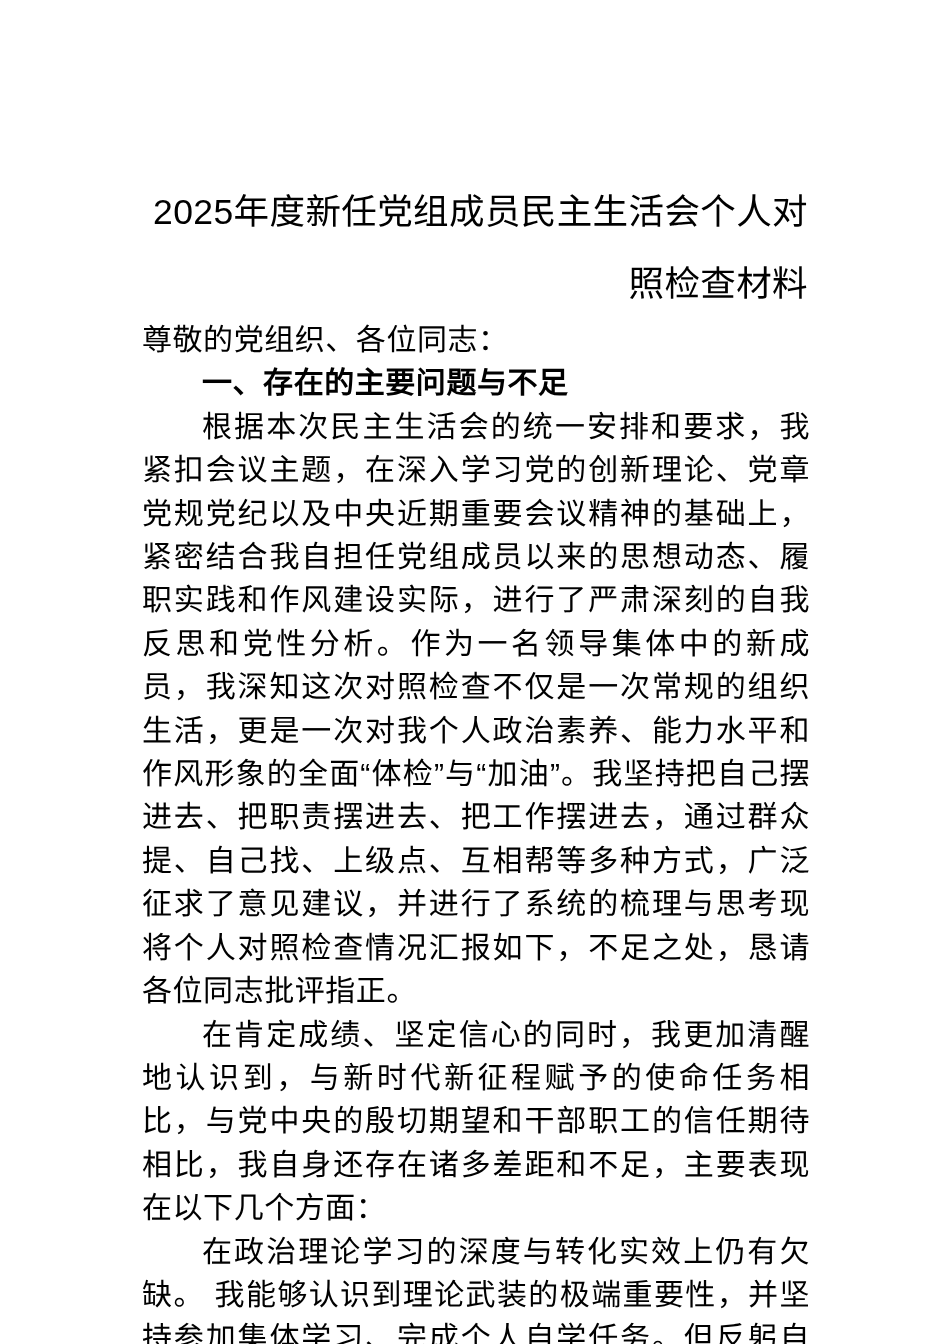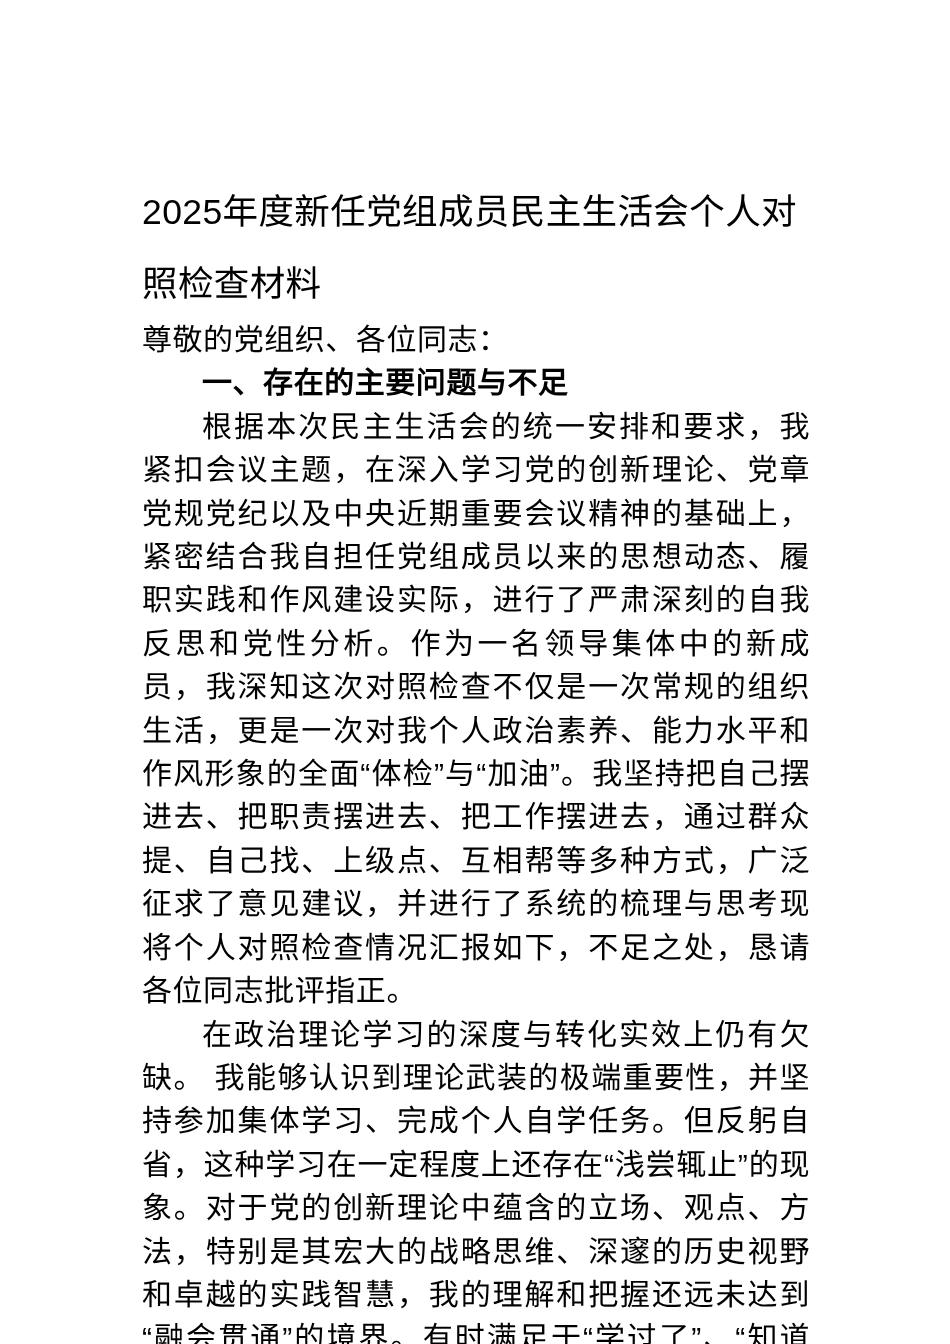--- a/index.html
+++ b/index.html
@@ -25,21 +25,21 @@
     box-sizing: border-box;
     padding: 0;
   }
 
   
   .doc-title {
     position: absolute;
     left: 142px;
     top: 152px;
     width: 666px;
-    text-align: left;
+    text-align: right;
     font-size: 35.5px;
     font-weight: 400;
     line-height: 72px;
     letter-spacing: 0.4px;
     word-break: break-all;
     white-space: normal;
   }
 
   
   .body-flow {
@@ -86,18 +86,19 @@
   <h1 class="doc-title">2025年度新任党组成员民主生活会个人对照检查材料</h1>
 
   <div class="body-flow">
 
     <p class="para salutation">尊敬的党组织、各位同志：</p>
 
     <p class="para heading">一、存在的主要问题与不足</p>
 
     <p class="para indent">根据本次民主生活会的统一安排和要求，我紧扣会议主题，在深入学习党的创新理论、党章党规党纪以及中央近期重要会议精神的基础上，紧密结合我自担任党组成员以来的思想动态、履职实践和作风建设实际，进行了严肃深刻的自我反思和党性分析。作为一名领导集体中的新成员，我深知这次对照检查不仅是一次常规的组织生活，更是一次对我个人政治素养、能力水平和作风形象的全面“体检”与“加油”。我坚持把自己摆进去、把职责摆进去、把工作摆进去，通过群众提、自己找、上级点、互相帮等多种方式，广泛征求了意见建议，并进行了系统的梳理与思考现将个人对照检查情况汇报如下，不足之处，恳请各位同志批评指正。</p>
 
+    <p class="para indent">在肯定成绩、坚定信心的同时，我更加清醒地认识到，与新时代新征程赋予的使命任务相比，与党中央的殷切期望和干部职工的信任期待相比，我自身还存在诸多差距和不足，主要表现在以下几个方面：</p>
 
     <p class="para tail">在政治理论学习的深度与转化实效上仍有欠缺。 我能够认识到理论武装的极端重要性，并坚持参加集体学习、完成个人自学任务。但反躬自省，这种学习在一定程度上还存在“浅尝辄止”的现象。对于党的创新理论中蕴含的立场、观点、方法，特别是其宏大的战略思维、深邃的历史视野和卓越的实践智慧，我的理解和把握还远未达到“融会贯通”的境界。有时满足于“学过了”、“知道了”，但在“弄懂了”、“会用了”上下的功夫还远远不够。比如，在将理论学习成果</p>
 
   </div>
 
 </div>
 
 </body></html>

